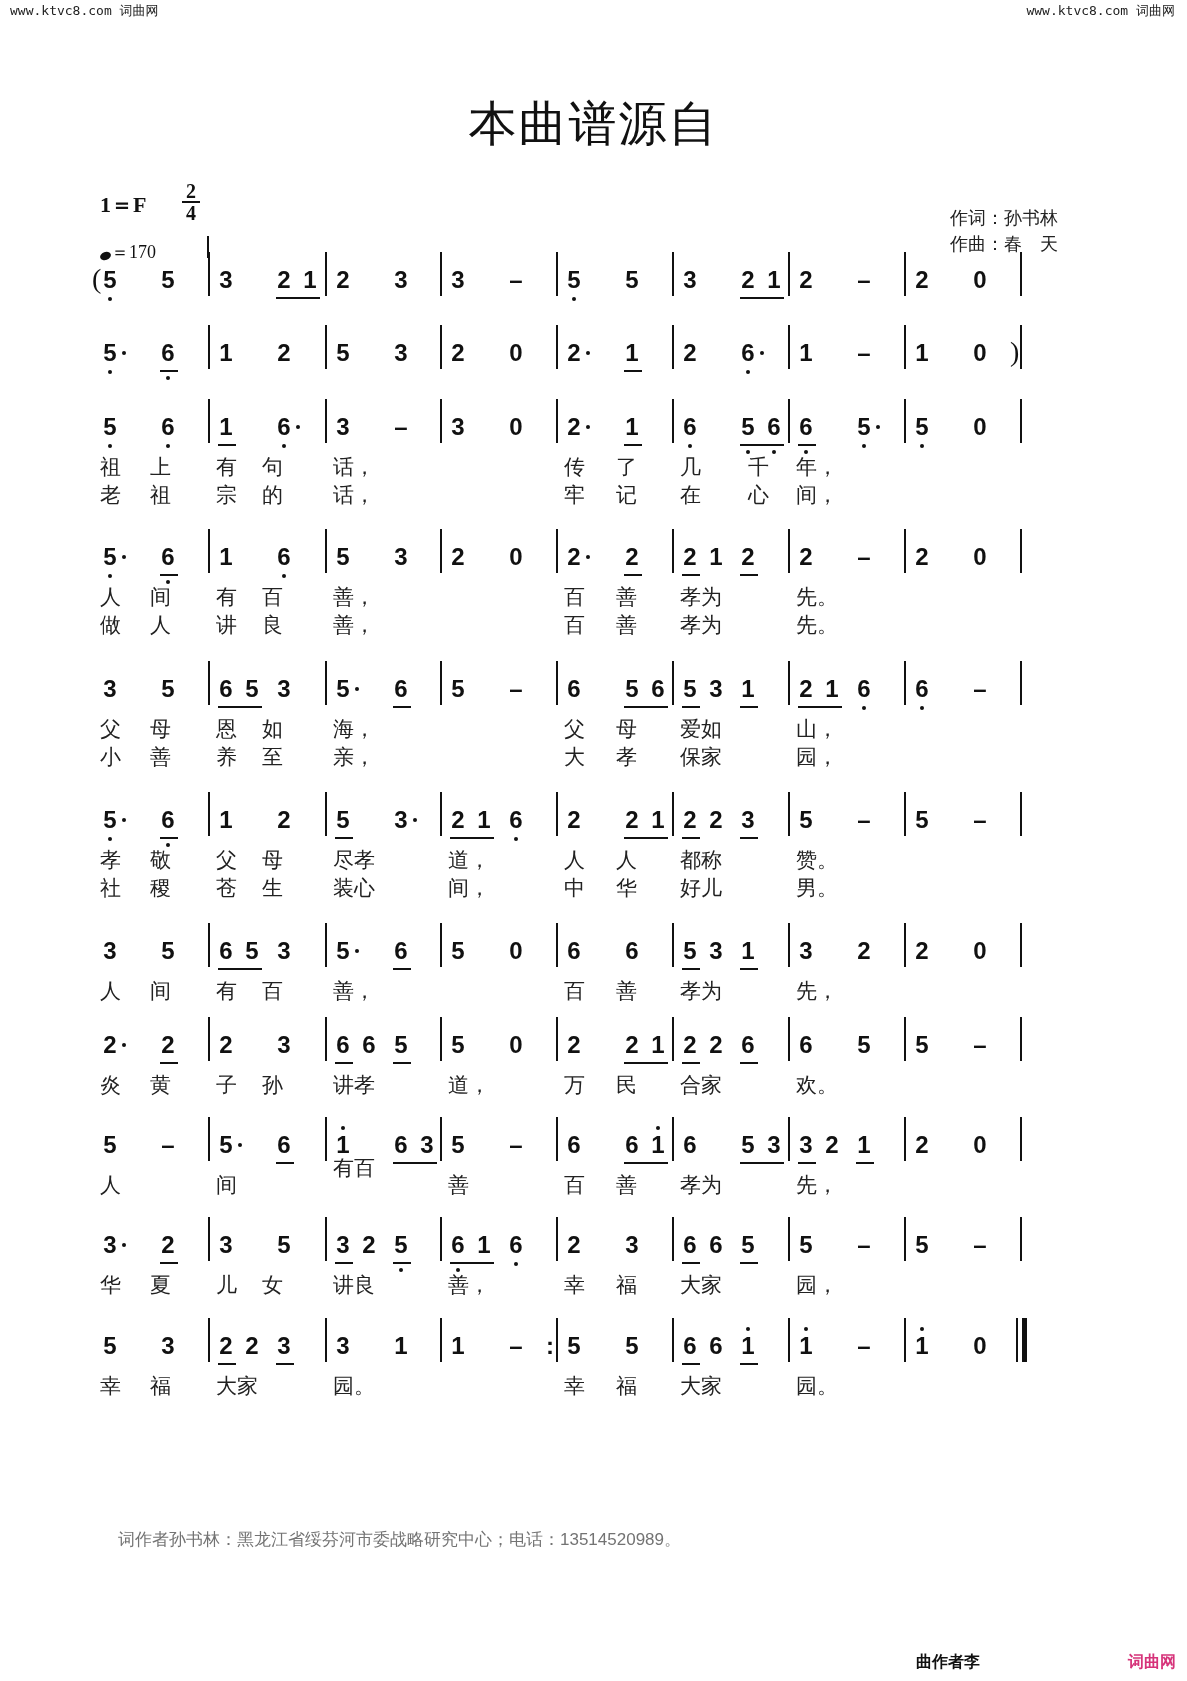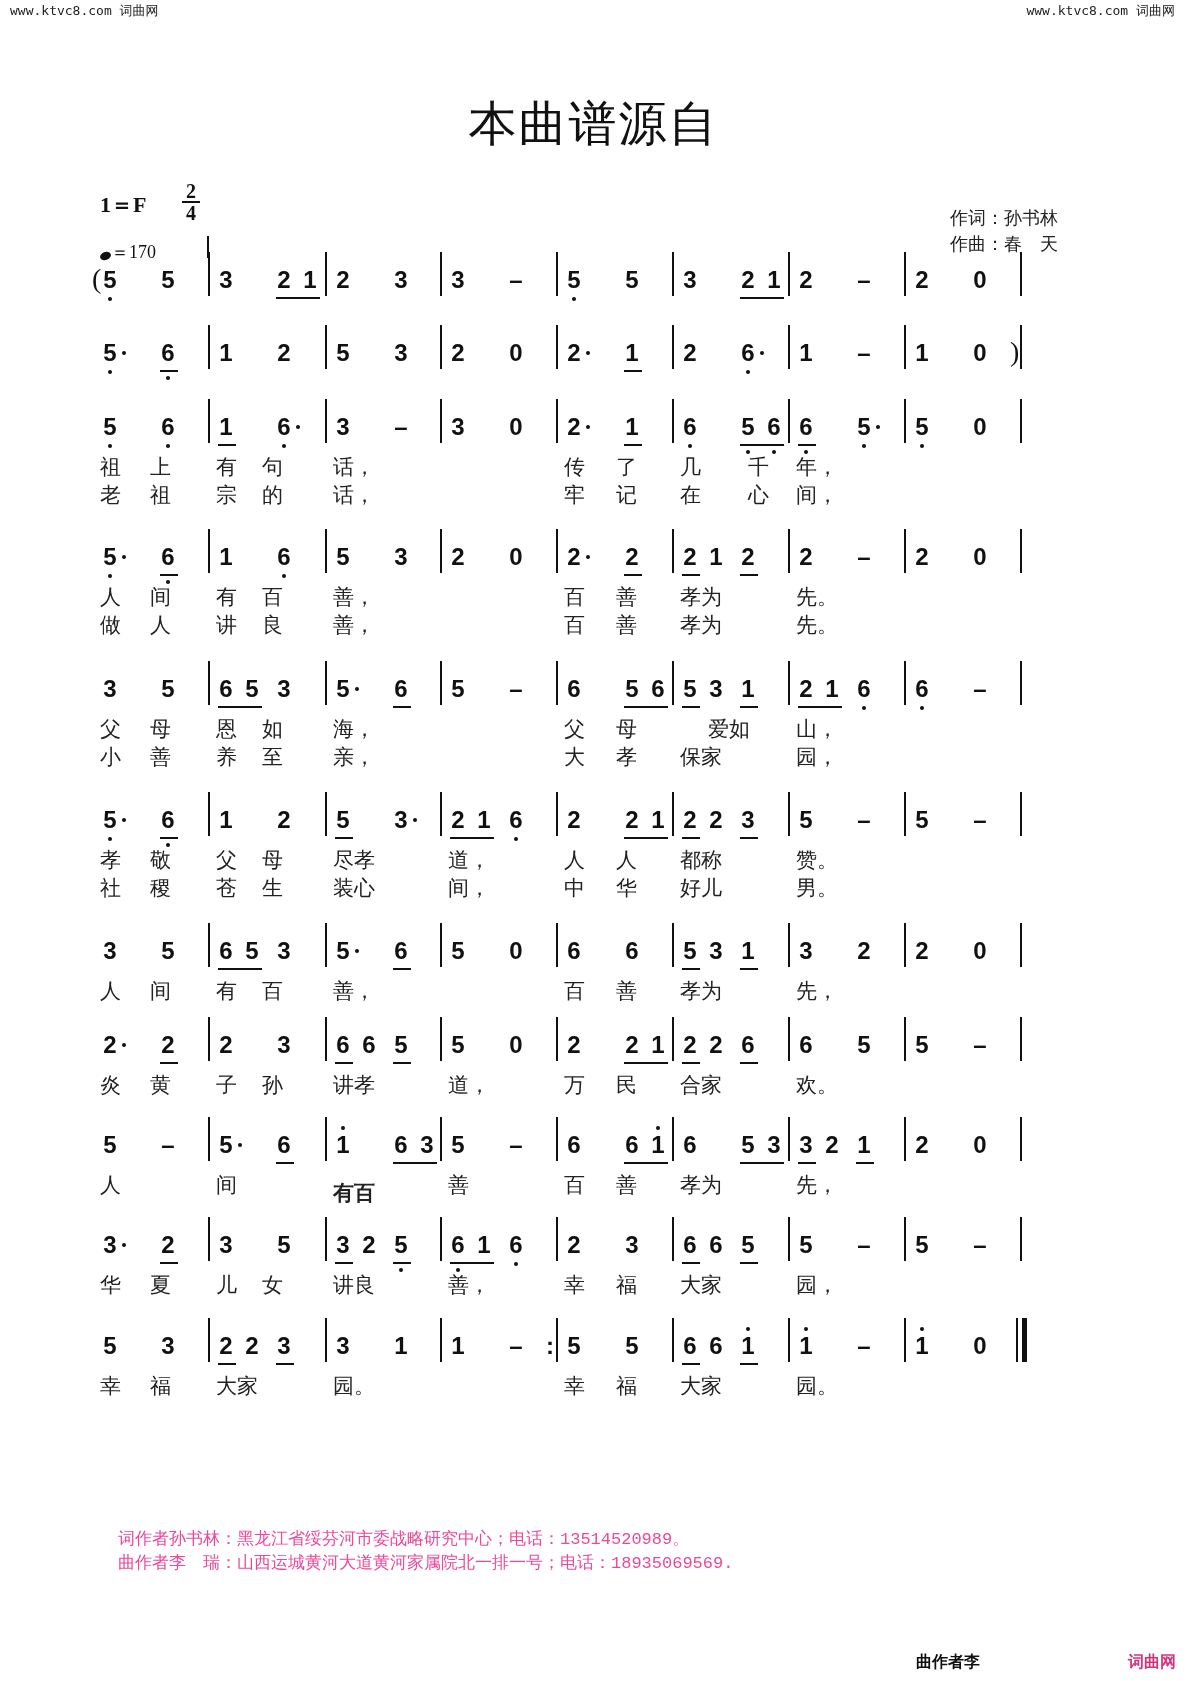--- a/index.html
+++ b/index.html
@@ -16,21 +16,21 @@
   .sys{position:absolute;left:0;width:1187px;}
   .bar{position:absolute;width:2px;background:#111;top:-14px;height:44px;}
   .note{position:absolute;top:0;font-family:"Liberation Sans",sans-serif;font-weight:bold;font-size:24px;line-height:28px;width:20px;text-align:center;}
   .dotb{position:absolute;left:8px;top:31px;width:4px;height:4px;border-radius:50%;background:#111;}
   .dotb.u{top:37px;}
   .dott{position:absolute;left:8px;top:-5px;width:4px;height:4px;border-radius:50%;background:#111;}
   .aug{position:absolute;top:12px;width:4px;height:4px;border-radius:50%;background:#111;}
   .ul{position:absolute;height:2px;background:#111;top:31px;}
   .lyr{position:absolute;font-family:"DejaVu Serif",serif;font-size:21px;color:#222;}
   .paren{position:absolute;font-family:"Liberation Serif",serif;font-size:28px;top:-3px;}
-  .footer{position:absolute;left:118px;top:1528px;font-family:Liberation Mono, monospace;font-size:17px;line-height:24px;color:#ec4899;}
+  .footer{position:absolute;left:118px;top:1528px;font-family:Liberation Sans, sans-serif;font-size:17px;line-height:24px;color:#737373;}
   .src{position:absolute;left:916px;top:1652px;font-family:"DejaVu Sans",sans-serif;font-weight:bold;font-size:16px;color:#111;}
   .srcbrand{position:absolute;left:1128px;top:1652px;font-family:"DejaVu Sans",sans-serif;font-weight:bold;font-size:16px;color:#d6337a;}
 </style>
 </head>
 <body>
 
 <div class="wm" style="left:10px">www.ktvc8.com 词曲网</div>
 <div class="wm" style="right:12px">www.ktvc8.com 词曲网</div>
 
 <div class="title">本曲谱源自</div>
@@ -267,21 +267,21 @@
       <span class="note" style="left: 854px;">6<span class="dotb"></span></span>
       <span class="note" style="left: 912px;">6<span class="dotb"></span></span>
       <span class="note" style="left: 970px;">–</span>
       <span class="lyr" style="left: 100px; top: 40px;">父</span>
       <span class="lyr" style="left: 150px; top: 40px;">母</span>
       <span class="lyr" style="left: 216px; top: 40px;">恩</span>
       <span class="lyr" style="left: 262px; top: 40px;">如</span>
       <span class="lyr" style="left: 333px; top: 40px;">海，</span>
       <span class="lyr" style="left: 564px; top: 40px;">父</span>
       <span class="lyr" style="left: 616px; top: 40px;">母</span>
-      <span class="lyr" style="left: 708px; top: 40px;">爱如</span>
+      <span class="lyr" style="left: 680px; top: 40px;">爱如</span>
       <span class="lyr" style="left: 796px; top: 40px;">山，</span>
       <span class="lyr" style="left: 100px; top: 68px;">小</span>
       <span class="lyr" style="left: 150px; top: 68px;">善</span>
       <span class="lyr" style="left: 216px; top: 68px;">养</span>
       <span class="lyr" style="left: 262px; top: 68px;">至</span>
       <span class="lyr" style="left: 333px; top: 68px;">亲，</span>
       <span class="lyr" style="left: 564px; top: 68px;">大</span>
       <span class="lyr" style="left: 616px; top: 68px;">孝</span>
       <span class="lyr" style="left: 680px; top: 68px;">保家</span>
       <span class="lyr" style="left: 796px; top: 68px;">园，</span>
@@ -476,21 +476,21 @@
       <div class="ul" style="left: 756px; width: 12px;"></div>
       <span class="note" style="left: 796px;">3</span>
       <div class="ul" style="left: 798px; width: 18px;"></div>
       <span class="note" style="left: 822px;">2</span>
       <span class="note" style="left: 854px;">1</span>
       <div class="ul" style="left: 856px; width: 18px;"></div>
       <span class="note" style="left: 912px;">2</span>
       <span class="note" style="left: 970px;">0</span>
       <span class="lyr" style="left: 100px; top: 40px;">人</span>
       <span class="lyr" style="left: 216px; top: 40px;">间</span>
-      <span class="lyr" style="left: 333px; top: 48px; font-weight: bold;">有百</span>
+      <span class="lyr" style="left: 333px; top: 23px;">有百</span>
       <span class="lyr" style="left: 448px; top: 40px;">善</span>
       <span class="lyr" style="left: 564px; top: 40px;">百</span>
       <span class="lyr" style="left: 616px; top: 40px;">善</span>
       <span class="lyr" style="left: 680px; top: 40px;">孝为</span>
       <span class="lyr" style="left: 796px; top: 40px;">先，</span>
     </div>
     <div class="sys" style="top: 1231px;">
       <div class="bar" style="left: 208px;"></div>
       <div class="bar" style="left: 325px;"></div>
       <div class="bar" style="left: 440px;"></div>
@@ -577,17 +577,16 @@
       <span class="lyr" style="left: 333px; top: 40px;">园。</span>
       <span class="lyr" style="left: 564px; top: 40px;">幸</span>
       <span class="lyr" style="left: 616px; top: 40px;">福</span>
       <span class="lyr" style="left: 680px; top: 40px;">大家</span>
       <span class="lyr" style="left: 796px; top: 40px;">园。</span>
     </div>
   </div>
 
 <div class="footer">
   <div>词作者孙书林：黑龙江省绥芬河市委战略研究中心；电话：13514520989。</div>
-  <div>曲作者李　瑞：山西运城黄河大道黄河家属院北一排一号；电话：18935069569.</div>
 </div>
 
 <div class="src">曲作者李</div>
 <div class="srcbrand">词曲网</div>
 
 </body></html>

